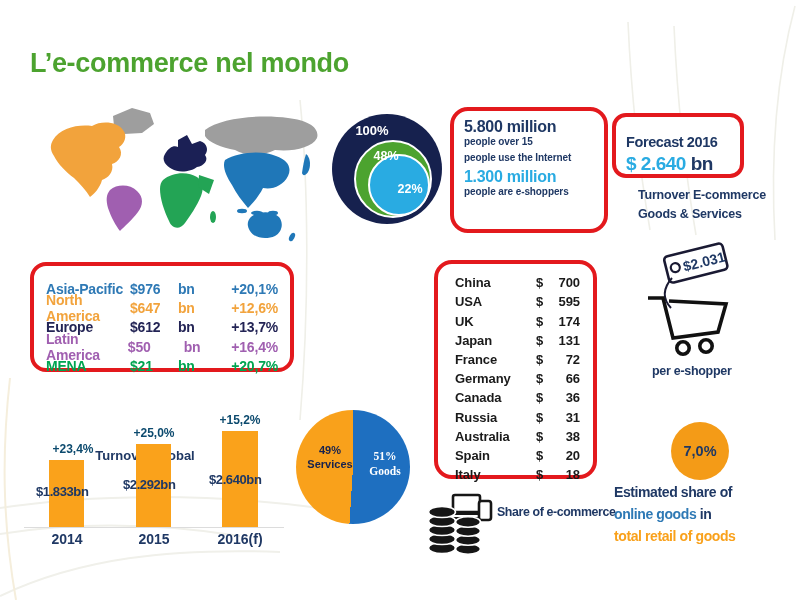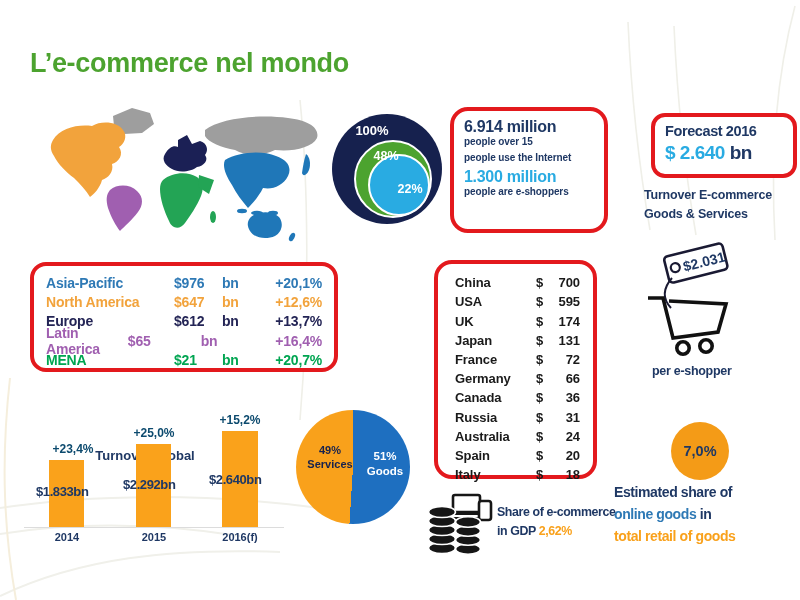--- a/index.html
+++ b/index.html
@@ -13,45 +13,45 @@
   #circle-outer{left:332px;top:114px;width:110px;height:110px;background:#16214E;}
   #circle-mid{left:354px;top:140px;width:78px;height:78px;background:#4CA32F;border:2px solid #fff;box-sizing:border-box;}
   #circle-inner{left:368px;top:154px;width:62px;height:62px;background:#29ABE2;border:2px solid #fff;box-sizing:border-box;}
   .circle-label{color:#fff;text-align:center;font-size:13px;}
   
   .redbox{border:4px solid #E3191D;border-radius:18px;box-sizing:border-box;background:#fff;}
   #people-box{left:450px;top:107px;width:158px;height:126px;padding:7px 6px 4px 10px;}
   .pb-value{font-size:16px;line-height:1.12;letter-spacing:-0.3px;}
   .pb-label{font-size:10px;line-height:1.2;color:#1F3864;letter-spacing:-0.1px;margin-bottom:4px;}
   .navy{color:#1F3864;} .green{color:#4CA32F;} .lblue{color:#29ABE2;} .orange-t{color:#F9A11B;}
-  #forecast-box{left:651px;top:113px;width:146px;height:65px;border-radius:14px;padding:5px 10px;}
+  #forecast-box{left:612px;top:113px;width:132px;height:65px;border-radius:14px;padding:16px 10px;}
   #forecast-heading{font-size:14.5px;color:#1F3864;letter-spacing:-0.4px;line-height:1.3;}
   #forecast-amount{font-size:19px;letter-spacing:-0.5px;line-height:1.25;}
-  #forecast-caption{left:638px;top:186px;width:152px;font-size:12.5px;color:#1F3864;line-height:1.5;letter-spacing:-0.2px;margin-left:6px;}
-  
-  #regions-box{left:30px;top:262px;width:308px;height:110px;border-radius:16px;padding:7px 12px 0 12px;}
+  #forecast-caption{left:638px;top:186px;width:152px;font-size:12.5px;color:#1F3864;line-height:1.5;letter-spacing:-0.2px;}
+  
+  #regions-box{left:30px;top:262px;width:264px;height:110px;border-radius:16px;padding:13px 12px 0 12px;}
   .region-row{display:flex;align-items:center;height:19.4px;font-size:14px;letter-spacing:-0.2px;}
   .region-name{flex:1;} .region-amount{width:48px;} .region-unit{width:34px;} .region-growth{width:66px;text-align:right;}
   .rc0{color:#2E79B5;} .rc1{color:#F2A33C;} .rc2{color:#232455;} .rc3{color:#A05FB0;gap:28px;} .rc4{color:#00A551;}
   
   #countries-box{left:434px;top:260px;width:163px;height:219px;border-radius:18px;padding:7px 13px 0 17px;}
   .country-row{display:flex;align-items:flex-end;height:19.2px;font-size:13px;color:#1A1A1A;letter-spacing:-0.1px;}
   .country-name{flex:1;} .country-cur{width:14px;} .country-val{width:30px;text-align:right;}
   
   #turnover{left:24px;top:398px;width:264px;height:152px;}
   #turnover-title{left:46px;top:8px;width:150px;text-align:center;font-size:13px;color:#1F3864;margin-top:42px;}
   #baseline{left:0;bottom:22px;width:260px;height:1px;background:#DCDCDC;}
   .bar{bottom:23px;background:#FAA21B;}
   .bar-pct{width:70px;text-align:center;font-size:12px;color:#0c4a6e;}
   .bar-val{font-size:13px;color:#1F3864;letter-spacing:-0.4px;}
-  .bar-year{top:133px;width:70px;text-align:center;font-size:11px;color:#1F3864;}
+  .bar-year{top:133px;width:70px;text-align:center;font-size:14px;color:#1F3864;}
   
   #pie{left:296px;top:410px;width:114px;height:114px;border-radius:50%;}
   #pie-services-label{left:302px;top:443px;width:56px;text-align:center;font-size:11px;color:#16214E;line-height:1.3;word-wrap:break-word;}
-  #pie-goods-label{left:362px;top:449px;width:46px;text-align:center;font-size:11.5px;color:#fff;line-height:1.3;}
+  #pie-goods-label{left:362px;top:449px;width:46px;text-align:center;font-size:11.5px;color:#fff;line-height:1.3;font-family:Liberation Serif, serif;}
   
   #gdp-text{left:497px;top:503px;width:135px;font-size:12.4px;color:#1F3864;line-height:1.55;letter-spacing:-0.4px;}
   
   #cart-caption{left:652px;top:362px;width:125px;font-size:12.5px;color:#1F3864;line-height:1.55;letter-spacing:-0.3px;}
   
   #retail-badge{left:671px;top:422px;width:58px;height:58px;border-radius:50%;background:#F49B17;
                 display:flex;align-items:center;justify-content:center;font-size:14.5px;color:#1F3864;}
   #retail-text{left:614px;top:482px;width:176px;font-size:14px;line-height:1.57;letter-spacing:-0.4px;}
   svg{display:block;}
 </style>
@@ -107,21 +107,21 @@
   <div>
     <div class="abs circle" id="circle-outer"></div>
     <div class="abs circle" id="circle-mid"></div>
     <div class="abs circle" id="circle-inner"></div>
     <div class="abs circle-label" style="left:346px;top:123px;width:52px">100%</div>
     <div class="abs circle-label" style="left:366px;top:149px;width:40px;font-size:12.5px">48%</div>
     <div class="abs circle-label" style="left:388px;top:182px;width:44px;font-size:12.5px">22%</div>
   </div>
 
   <div class="abs redbox" id="people-box">
-    <div class="pb-value navy">6.914 million</div>
+    <div class="pb-value navy">5.800 million</div>
     <div class="pb-label">people over 15</div>
     <div class="pb-label">people use the Internet</div>
     <div class="pb-value lblue">1.300 million</div>
     <div class="pb-label" style="margin-bottom:0">people are e-shoppers</div>
   </div>
 
   <div class="abs redbox" id="forecast-box">
     <div id="forecast-heading">Forecast 2016</div>
     <div id="forecast-amount"><span class="lblue">$ 2.640</span><span class="navy"> bn</span></div>
   </div>
@@ -144,21 +144,21 @@
       <span class="region-growth">+12,6%</span>
     </div>
     <div class="region-row rc2">
       <span class="region-name">Europe</span>
       <span class="region-amount">$612</span>
       <span class="region-unit">bn</span>
       <span class="region-growth">+13,7%</span>
     </div>
     <div class="region-row rc3">
       <span class="region-name">Latin America</span>
-      <span class="region-amount">$65</span>
+      <span class="region-amount">$50</span>
       <span class="region-unit">bn</span>
       <span class="region-growth">+16,4%</span>
     </div>
     <div class="region-row rc4">
       <span class="region-name">MENA</span>
       <span class="region-amount">$21</span>
       <span class="region-unit">bn</span>
       <span class="region-growth">+20,7%</span>
     </div>
   </div>
@@ -200,21 +200,21 @@
       <span class="country-val">36</span>
     </div>
     <div class="country-row">
       <span class="country-name">Russia</span>
       <span class="country-cur">$</span>
       <span class="country-val">31</span>
     </div>
     <div class="country-row">
       <span class="country-name">Australia</span>
       <span class="country-cur">$</span>
-      <span class="country-val">24</span>
+      <span class="country-val">38</span>
     </div>
     <div class="country-row">
       <span class="country-name">Spain</span>
       <span class="country-cur">$</span>
       <span class="country-val">20</span>
     </div>
     <div class="country-row">
       <span class="country-name">Italy</span>
       <span class="country-cur">$</span>
       <span class="country-val">18</span>
@@ -261,21 +261,20 @@
       <ellipse cx="16" cy="29" rx="13.5" ry="5.5" fill="#161616" stroke="#fff" stroke-width="1.6"></ellipse>
       <ellipse cx="16" cy="20" rx="13.5" ry="5.5" fill="#161616" stroke="#fff" stroke-width="1.6"></ellipse>
       <ellipse cx="42" cy="57" rx="12.5" ry="5.2" fill="#161616" stroke="#fff" stroke-width="1.6"></ellipse>
       <ellipse cx="42" cy="48" rx="12.5" ry="5.2" fill="#161616" stroke="#fff" stroke-width="1.6"></ellipse>
       <ellipse cx="42" cy="39" rx="12.5" ry="5.2" fill="#161616" stroke="#fff" stroke-width="1.6"></ellipse>
       <ellipse cx="42" cy="30" rx="12.5" ry="5.2" fill="#161616" stroke="#fff" stroke-width="1.6"></ellipse>
     </g>
   </svg>
   <div class="abs" id="gdp-text">
     <div>Share of e-commerce</div>
-    <div><span>in GDP </span><span class="orange-t">2,62%</span></div>
   </div>
 
   <svg class="abs" style="left:642px;top:240px" width="106" height="120" viewBox="0 0 106 120">
     <g transform="rotate(-14 52 24)">
       <rect x="24" y="10" width="60" height="27" rx="4" fill="#fff" stroke="#1A1A33" stroke-width="2.6"></rect>
       <circle cx="33" cy="23" r="4.5" fill="#fff" stroke="#1A1A33" stroke-width="2.2"></circle>
       <text x="41" y="29" font-size="14" font-weight="bold" fill="#1F3864" font-family="Liberation Sans, DejaVu Sans, sans-serif">$2.031</text>
     </g>
     <path d="M30,38 Q16,54 29,68" fill="none" stroke="#1A1A33" stroke-width="2"></path>
     <g fill="none" stroke="#111" stroke-width="3.6">

